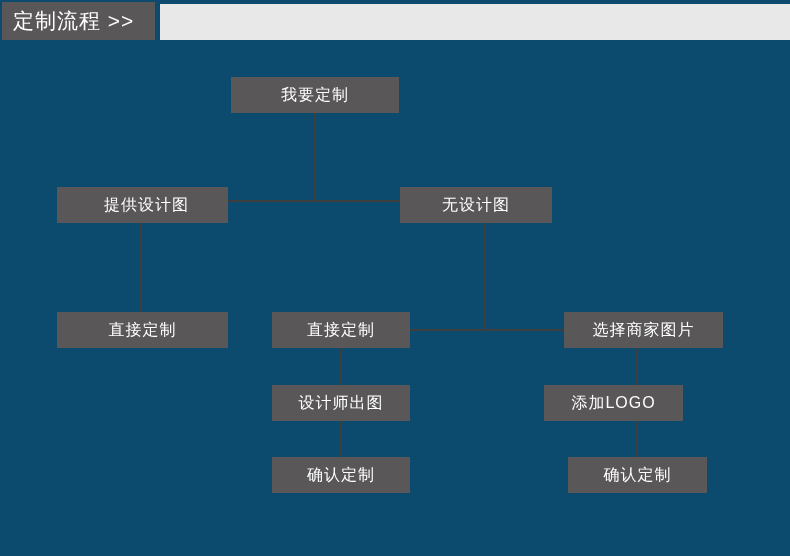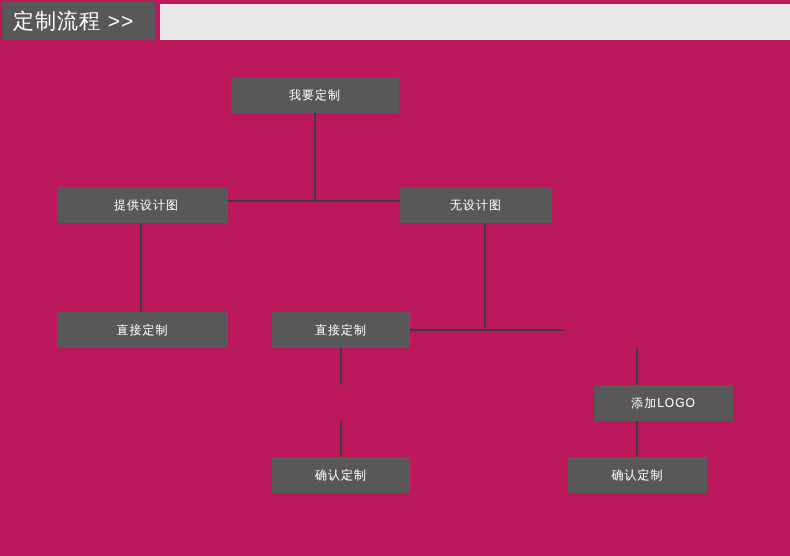--- a/index.html
+++ b/index.html
@@ -5,21 +5,21 @@
   html, body {
     margin: 0;
     padding: 0;
     background: #ffffff;
     font-family: "Liberation Sans", "DejaVu Sans", sans-serif;
   }
   .stage {
     position: relative;
     width: 790px;
     height: 556px;
-    background: #be185d;
+    background: #0c4a6e;
     overflow: hidden;
   }
   
   .header-dark {
     position: absolute;
     left: 2px;
     top: 2px;
     width: 153px;
     height: 38px;
     background: #595757;
@@ -37,21 +37,21 @@
     top: 4px;
     width: 630px;
     height: 36px;
     background: #e8e8e8;
   }
   
   .node {
     position: absolute;
     background: #595757;
     color: #ffffff;
-    font-size: 12px;
+    font-size: 16px;
     display: flex;
     align-items: center;
     justify-content: center;
     letter-spacing: 1px;
     box-sizing: border-box;
     white-space: nowrap;
   }
   
   .line {
     position: absolute;
@@ -81,21 +81,23 @@
   <div class="node" style="left:231px; top:77px; width:168px; height:36px;">我要定制</div>
 
   <div class="node" style="left:57px; top:187px; width:171px; height:36px;padding-left:8px;">提供设计图</div>
 
   <div class="node" style="left:400px; top:187px; width:152px; height:36px;">无设计图</div>
 
   <div class="node" style="left:57px; top:312px; width:171px; height:36px;">直接定制</div>
 
   <div class="node" style="left:272px; top:312px; width:138px; height:36px;">直接定制</div>
 
+  <div class="node" style="left:564px; top:312px; width:159px; height:36px;">选择商家图片</div>
 
+  <div class="node" style="left:272px; top:385px; width:138px; height:36px;">设计师出图</div>
 
-  <div class="node" style="left:594px; top:385px; width:139px; height:36px;">添加LOGO</div>
+  <div class="node" style="left:544px; top:385px; width:139px; height:36px;">添加LOGO</div>
 
   <div class="node" style="left:272px; top:457px; width:138px; height:36px;">确认定制</div>
 
   <div class="node" style="left:568px; top:457px; width:139px; height:36px;">确认定制</div>
 
 </div>
 
 </body></html>

